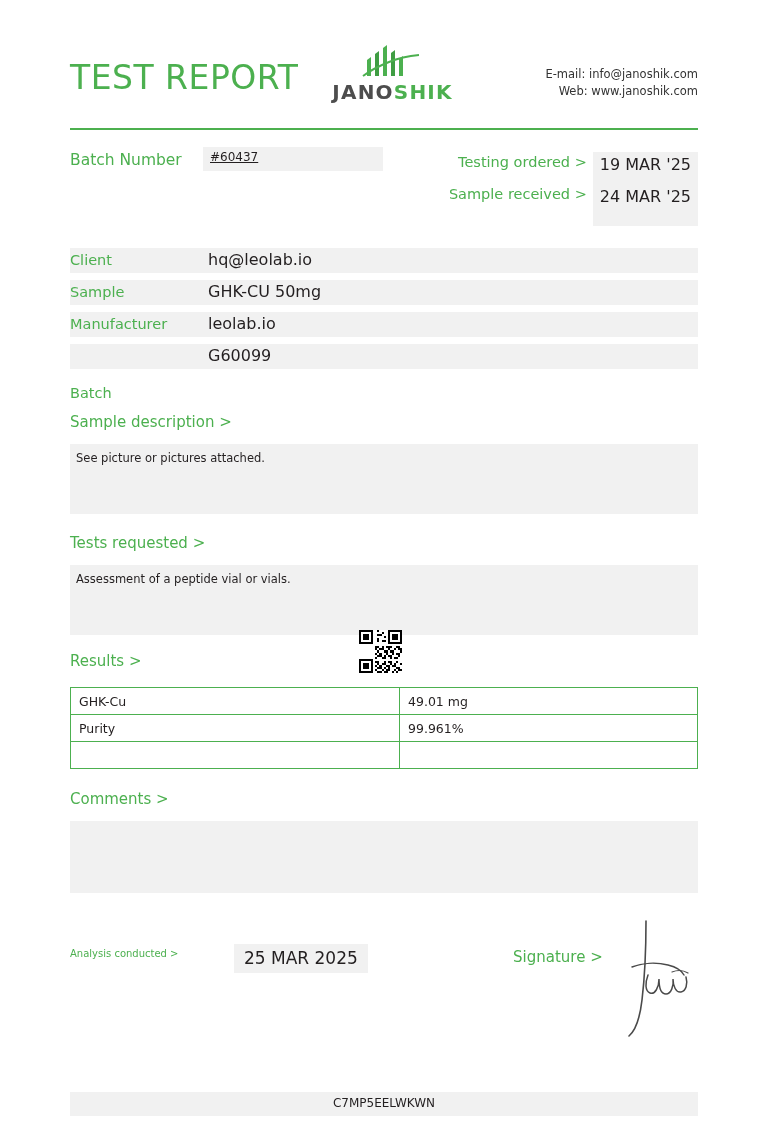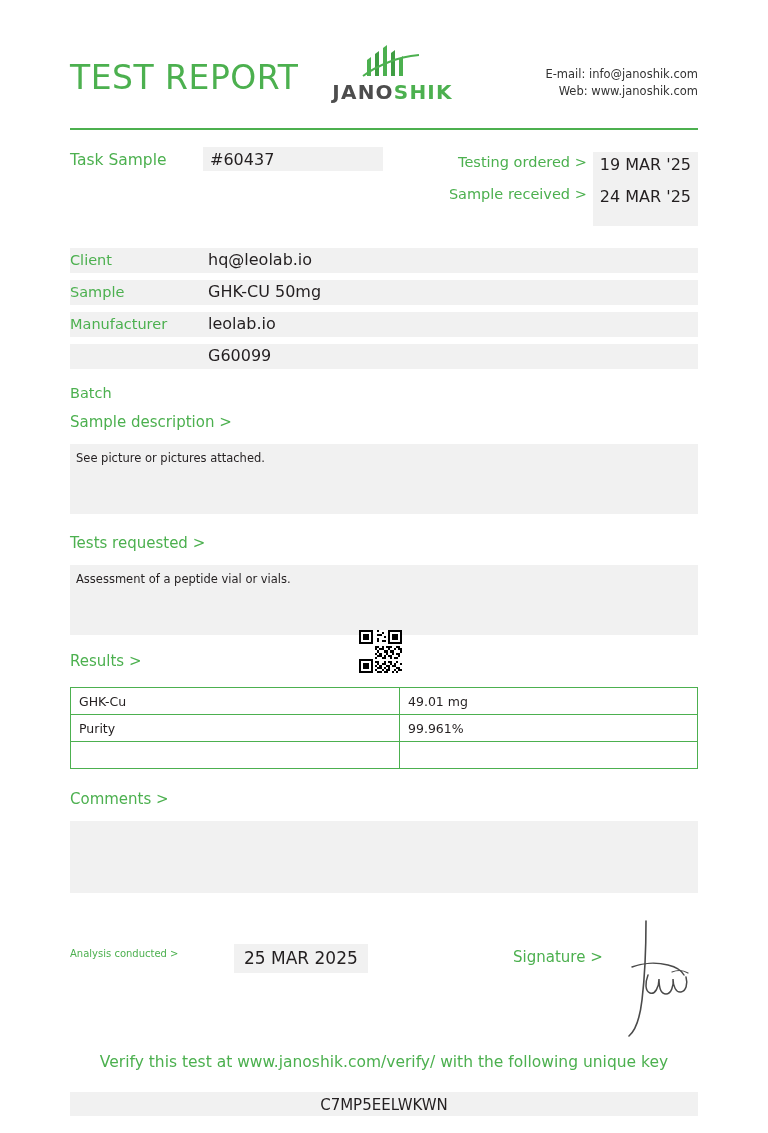--- a/index.html
+++ b/index.html
@@ -93,22 +93,23 @@
     left: 203px;
     top: 147px;
     width: 180px;
     height: 24px;
     background: #f1f1f1;
   }
   .task-value {
     position: absolute;
     left: 210px;
     top: 150px;
-    font-size: 16px;
-    color: #231f20;
+    font-size: 12px;
+    color: #231f20;
+    text-decoration: underline;
   }
   .date-row {
     position: absolute;
     right: 70px;
     font-size: 14.5px;
     color: #4cb04f;
     white-space: nowrap;
   }
   .date-row-1 { top: 152px; }
   .date-row-2 { top: 184px; }
@@ -233,21 +234,21 @@
     width: 628px;
     height: 24px;
     background: #f1f1f1;
   }
   .key-text {
     position: absolute;
     left: 70px;
     top: 1096px;
     width: 628px;
     text-align: center;
-    font-size: 15px;
+    font-size: 12px;
     color: #231f20;
   }
 </style>
 </head>
 <body>
 
 <div class="page">
 
   <div class="header">
     <div class="report-title">TEST REPORT</div>
@@ -265,21 +266,21 @@
     </div>
 
     <div class="contact">
       <div>E-mail: info@janoshik.com</div>
       <div>Web: www.janoshik.com</div>
     </div>
   </div>
 
   <div class="rule"></div>
 
-  <div class="label-green task-label">Task Sample</div>
+  <div class="label-green task-label">Batch Number</div>
   <div class="task-value-box"></div>
   <div class="task-value">#60437</div>
 
   <div class="date-row date-row-1">
     <span>Testing ordered  &gt;</span><span class="date-chip">19 MAR '25</span>
   </div>
   <div class="date-row date-row-2">
     <span>Sample received &gt;</span><span class="date-chip">24 MAR '25</span>
   </div>
 
@@ -413,17 +414,16 @@
   <div class="analysis-chip">25 MAR 2025</div>
   <div class="sig-label">Signature &gt;</div>
 
   <svg class="signature" viewBox="0 0 90 125">
     <path d="M34 6 C34 30 33 60 30 85 C28 102 24 115 17 121" stroke="#4a4a4a" stroke-width="1.6" fill="none" stroke-linecap="round"></path>
     <path d="M20 52 C30 48 44 47 56 50 C64 52 70 56 72 60" stroke="#4a4a4a" stroke-width="1.4" fill="none" stroke-linecap="round"></path>
     <path d="M36 60 C33 68 33 76 38 78 C43 80 47 72 47 64 C47 72 49 79 54 79 C59 79 62 71 61 64 C61 71 64 78 69 77 C74 76 76 69 74 62" stroke="#4a4a4a" stroke-width="1.5" fill="none" stroke-linecap="round"></path>
     <path d="M60 57 C65 55 71 55 76 58" stroke="#4a4a4a" stroke-width="1.2" fill="none" stroke-linecap="round"></path>
   </svg>
 
-  <div class="verify">Verify this test at www.janoshik.com/verify/ with the following unique key</div>
   <div class="key-box"></div>
   <div class="key-text">C7MP5EELWKWN</div>
 
 </div>
 
 </body></html>

